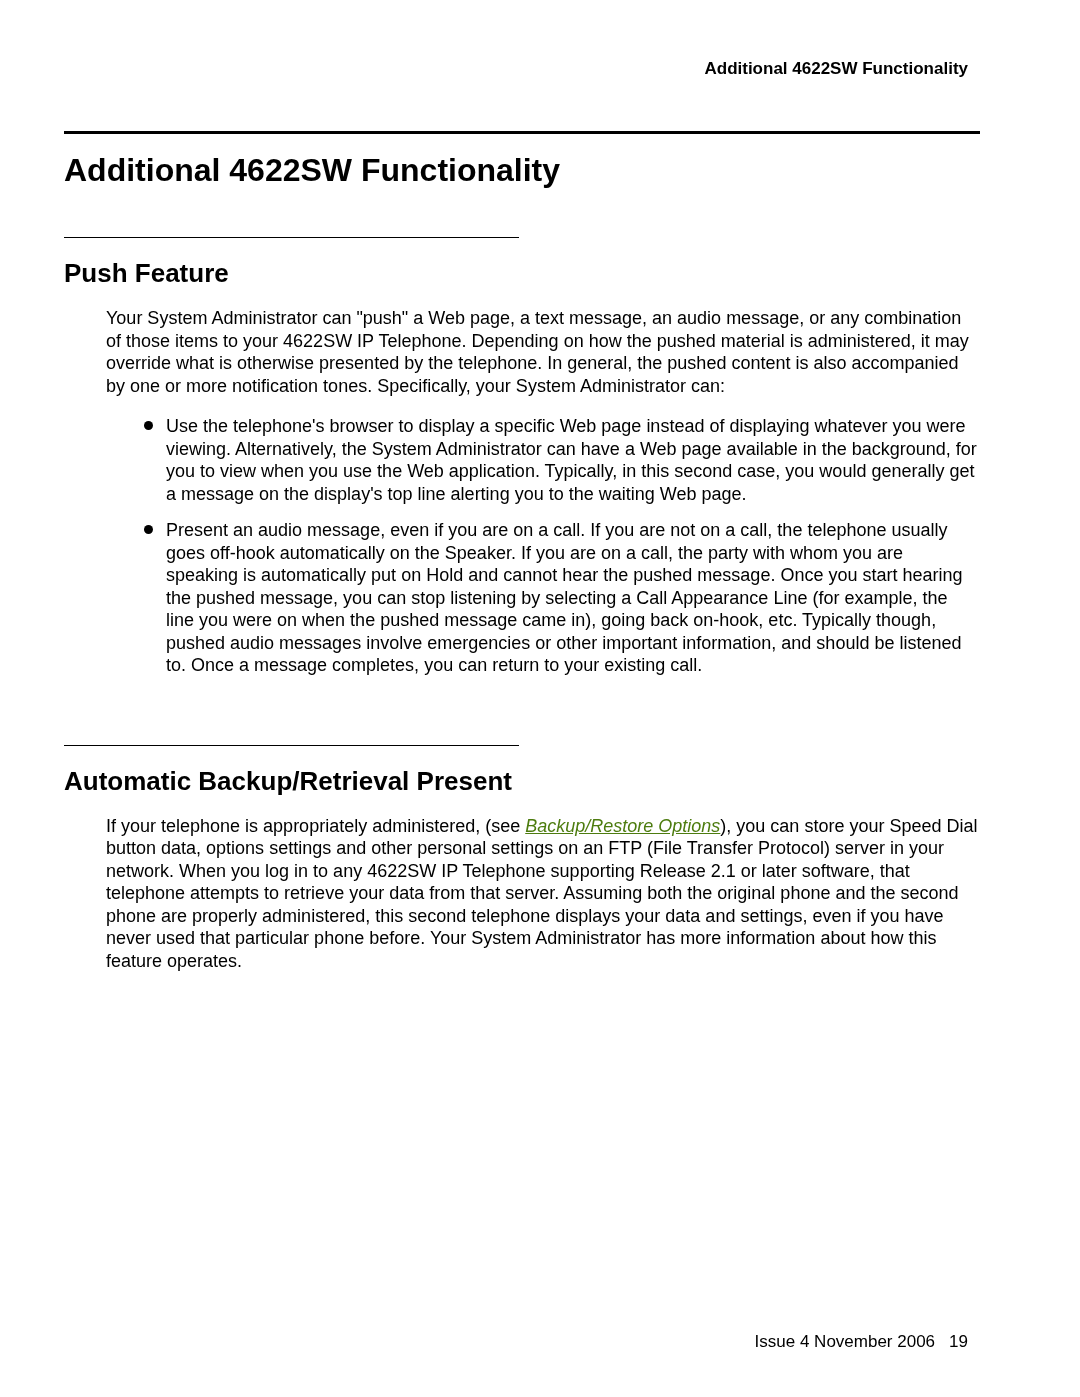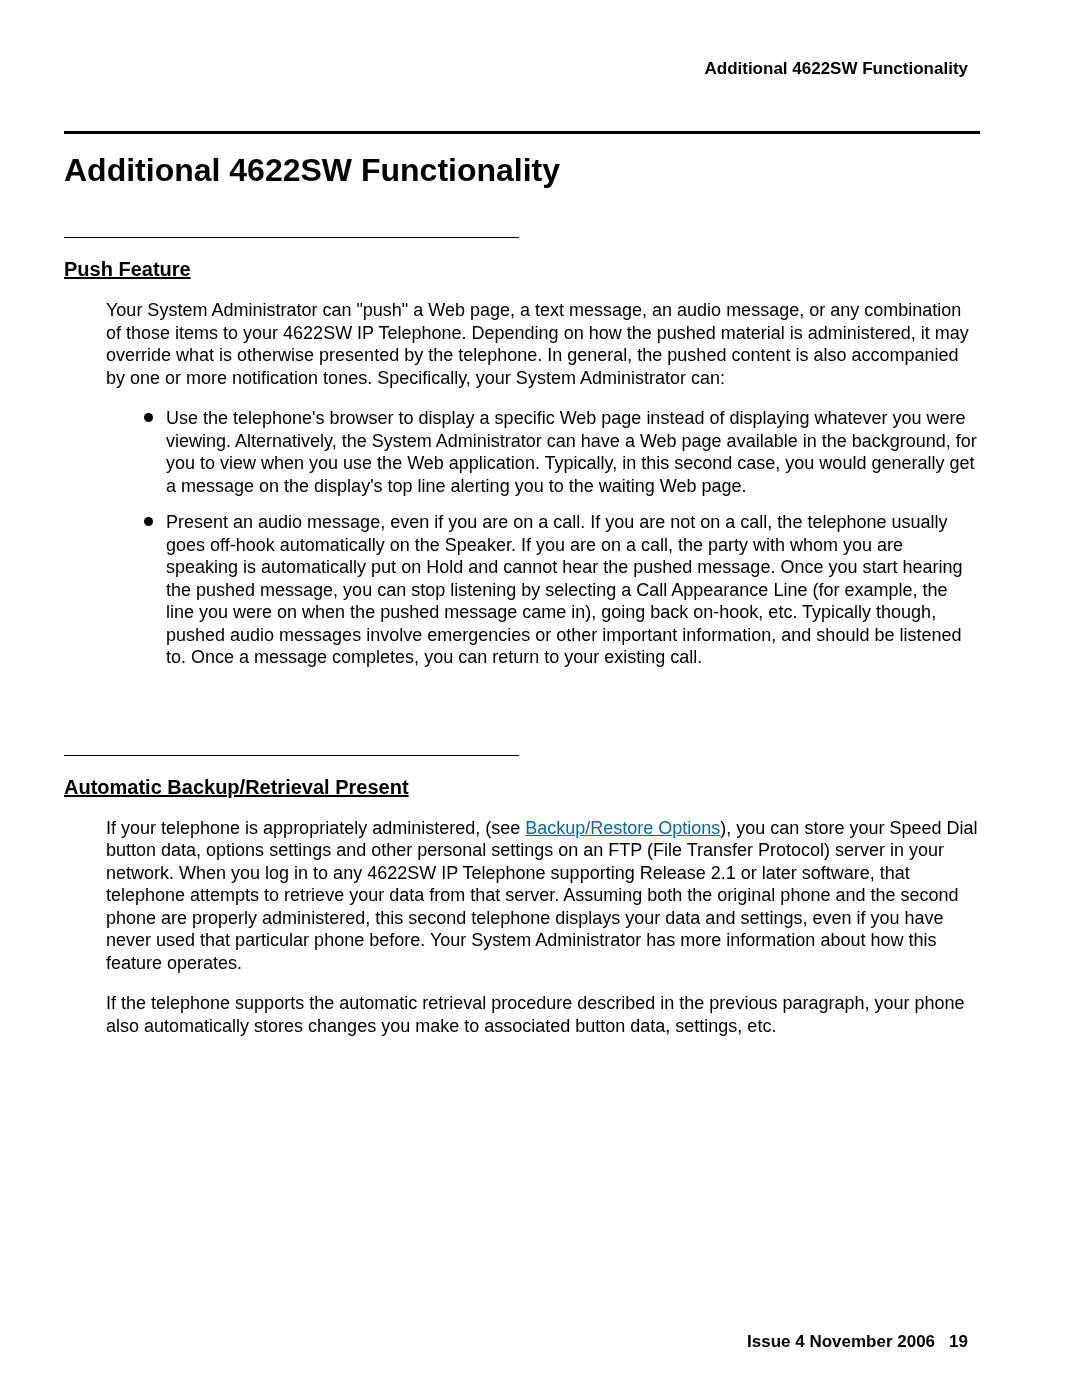--- a/index.html
+++ b/index.html
@@ -35,63 +35,63 @@
       font-weight: bold;
       margin-bottom: 48px;
     }
     .sub-rule {
       border: none;
       border-top: 1px solid #000000;
       width: 455px;
       margin-bottom: 20px;
     }
     .sub-heading {
-      font-size: 20px;
+      font-size: 26px;
       font-weight: bold;
       margin-bottom: 18px;
-      text-decoration: underline;
     }
     .body-text {
       font-size: 18px;
       line-height: 1.25;
       margin-left: 42px;
       margin-bottom: 18px;
     }
     .bullet-list {
       list-style: none;
       margin-left: 80px;
-      margin-bottom: 56px;
+      margin-bottom: 38px;
     }
     .bullet-list li {
       position: relative;
       font-size: 18px;
       line-height: 1.25;
       padding-left: 22px;
       margin-bottom: 14px;
     }
     .bullet-list li::before {
       content: "";
       position: absolute;
       left: 0;
       top: 6px;
       width: 9px;
       height: 9px;
       background: #000000;
       border-radius: 50%;
     }
     .link {
-      color: #0369a1;
+      color: #4d7c0f;
       text-decoration: underline;
+      font-style: italic;
     }
     .footer {
       position: absolute;
       bottom: 45px;
       right: 112px;
       font-size: 17px;
-      font-weight: bold;
+      font-weight: normal;
     }
     .page-number {
       margin-left: 14px;
     }
     .section-gap {
       height: 30px;
     }
   </style>
 </head>
 <body>
@@ -111,18 +111,17 @@
     <li>Present an audio message, even if you are on a call. If you are not on a call, the telephone usually goes off-hook automatically on the Speaker. If you are on a call, the party with whom you are speaking is automatically put on Hold and cannot hear the pushed message. Once you start hearing the pushed message, you can stop listening by selecting a Call Appearance Line (for example, the line you were on when the pushed message came in), going back on-hook, etc. Typically though, pushed audio messages involve emergencies or other important information, and should be listened to. Once a message completes, you can return to your existing call.</li>
   </ul>
 
   <div class="section-gap"></div>
 
   <hr class="sub-rule">
   <h2 class="sub-heading">Automatic Backup/Retrieval Present</h2>
   <p class="body-text">
     <span>If your telephone is appropriately administered, (see </span><a href="#" class="link">Backup/Restore Options</a><span>), you can store your Speed Dial button data, options settings and other personal settings on an FTP (File Transfer Protocol) server in your network. When you log in to any 4622SW IP Telephone supporting Release 2.1 or later software, that telephone attempts to retrieve your data from that server. Assuming both the original phone and the second phone are properly administered, this second telephone displays your data and settings, even if you have never used that particular phone before. Your System Administrator has more information about how this feature operates.</span>
   </p>
-  <p class="body-text">If the telephone supports the automatic retrieval procedure described in the previous paragraph, your phone also automatically stores changes you make to associated button data, settings, etc.</p>
 </div>
 
 <div class="footer">
   <span>Issue 4   November 2006</span><span class="page-number">19</span>
 </div>
 
 </body></html>

